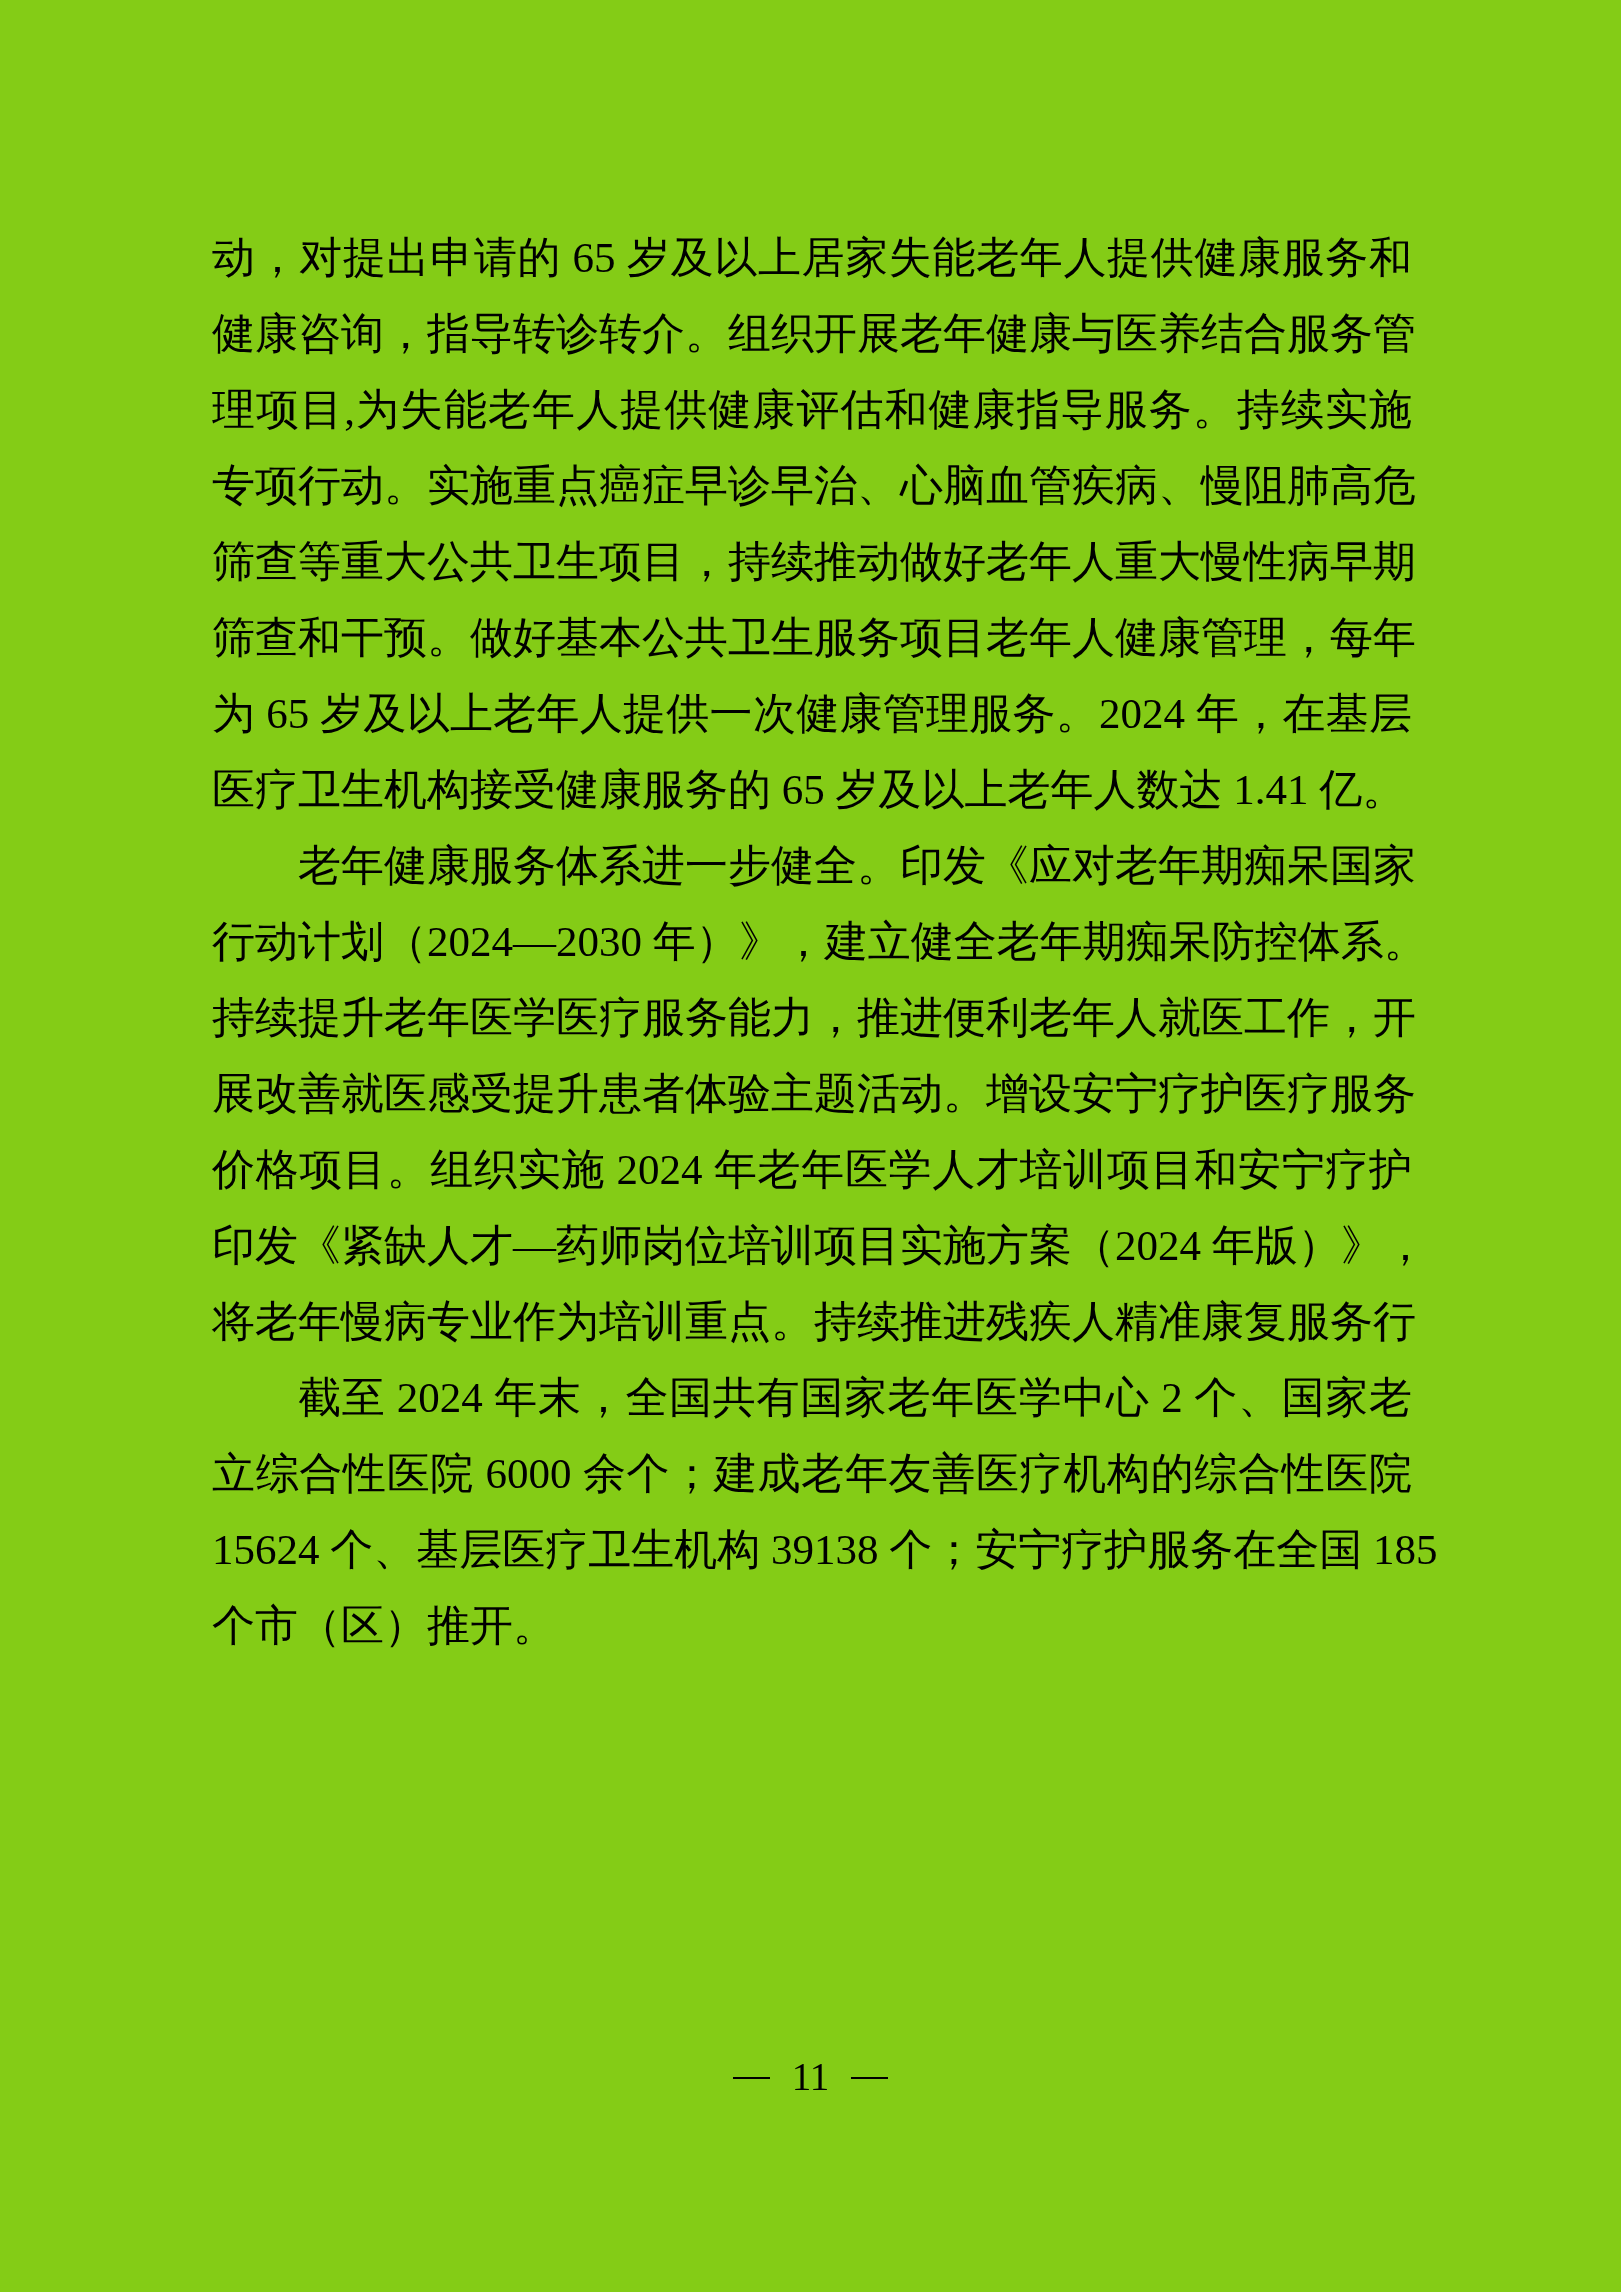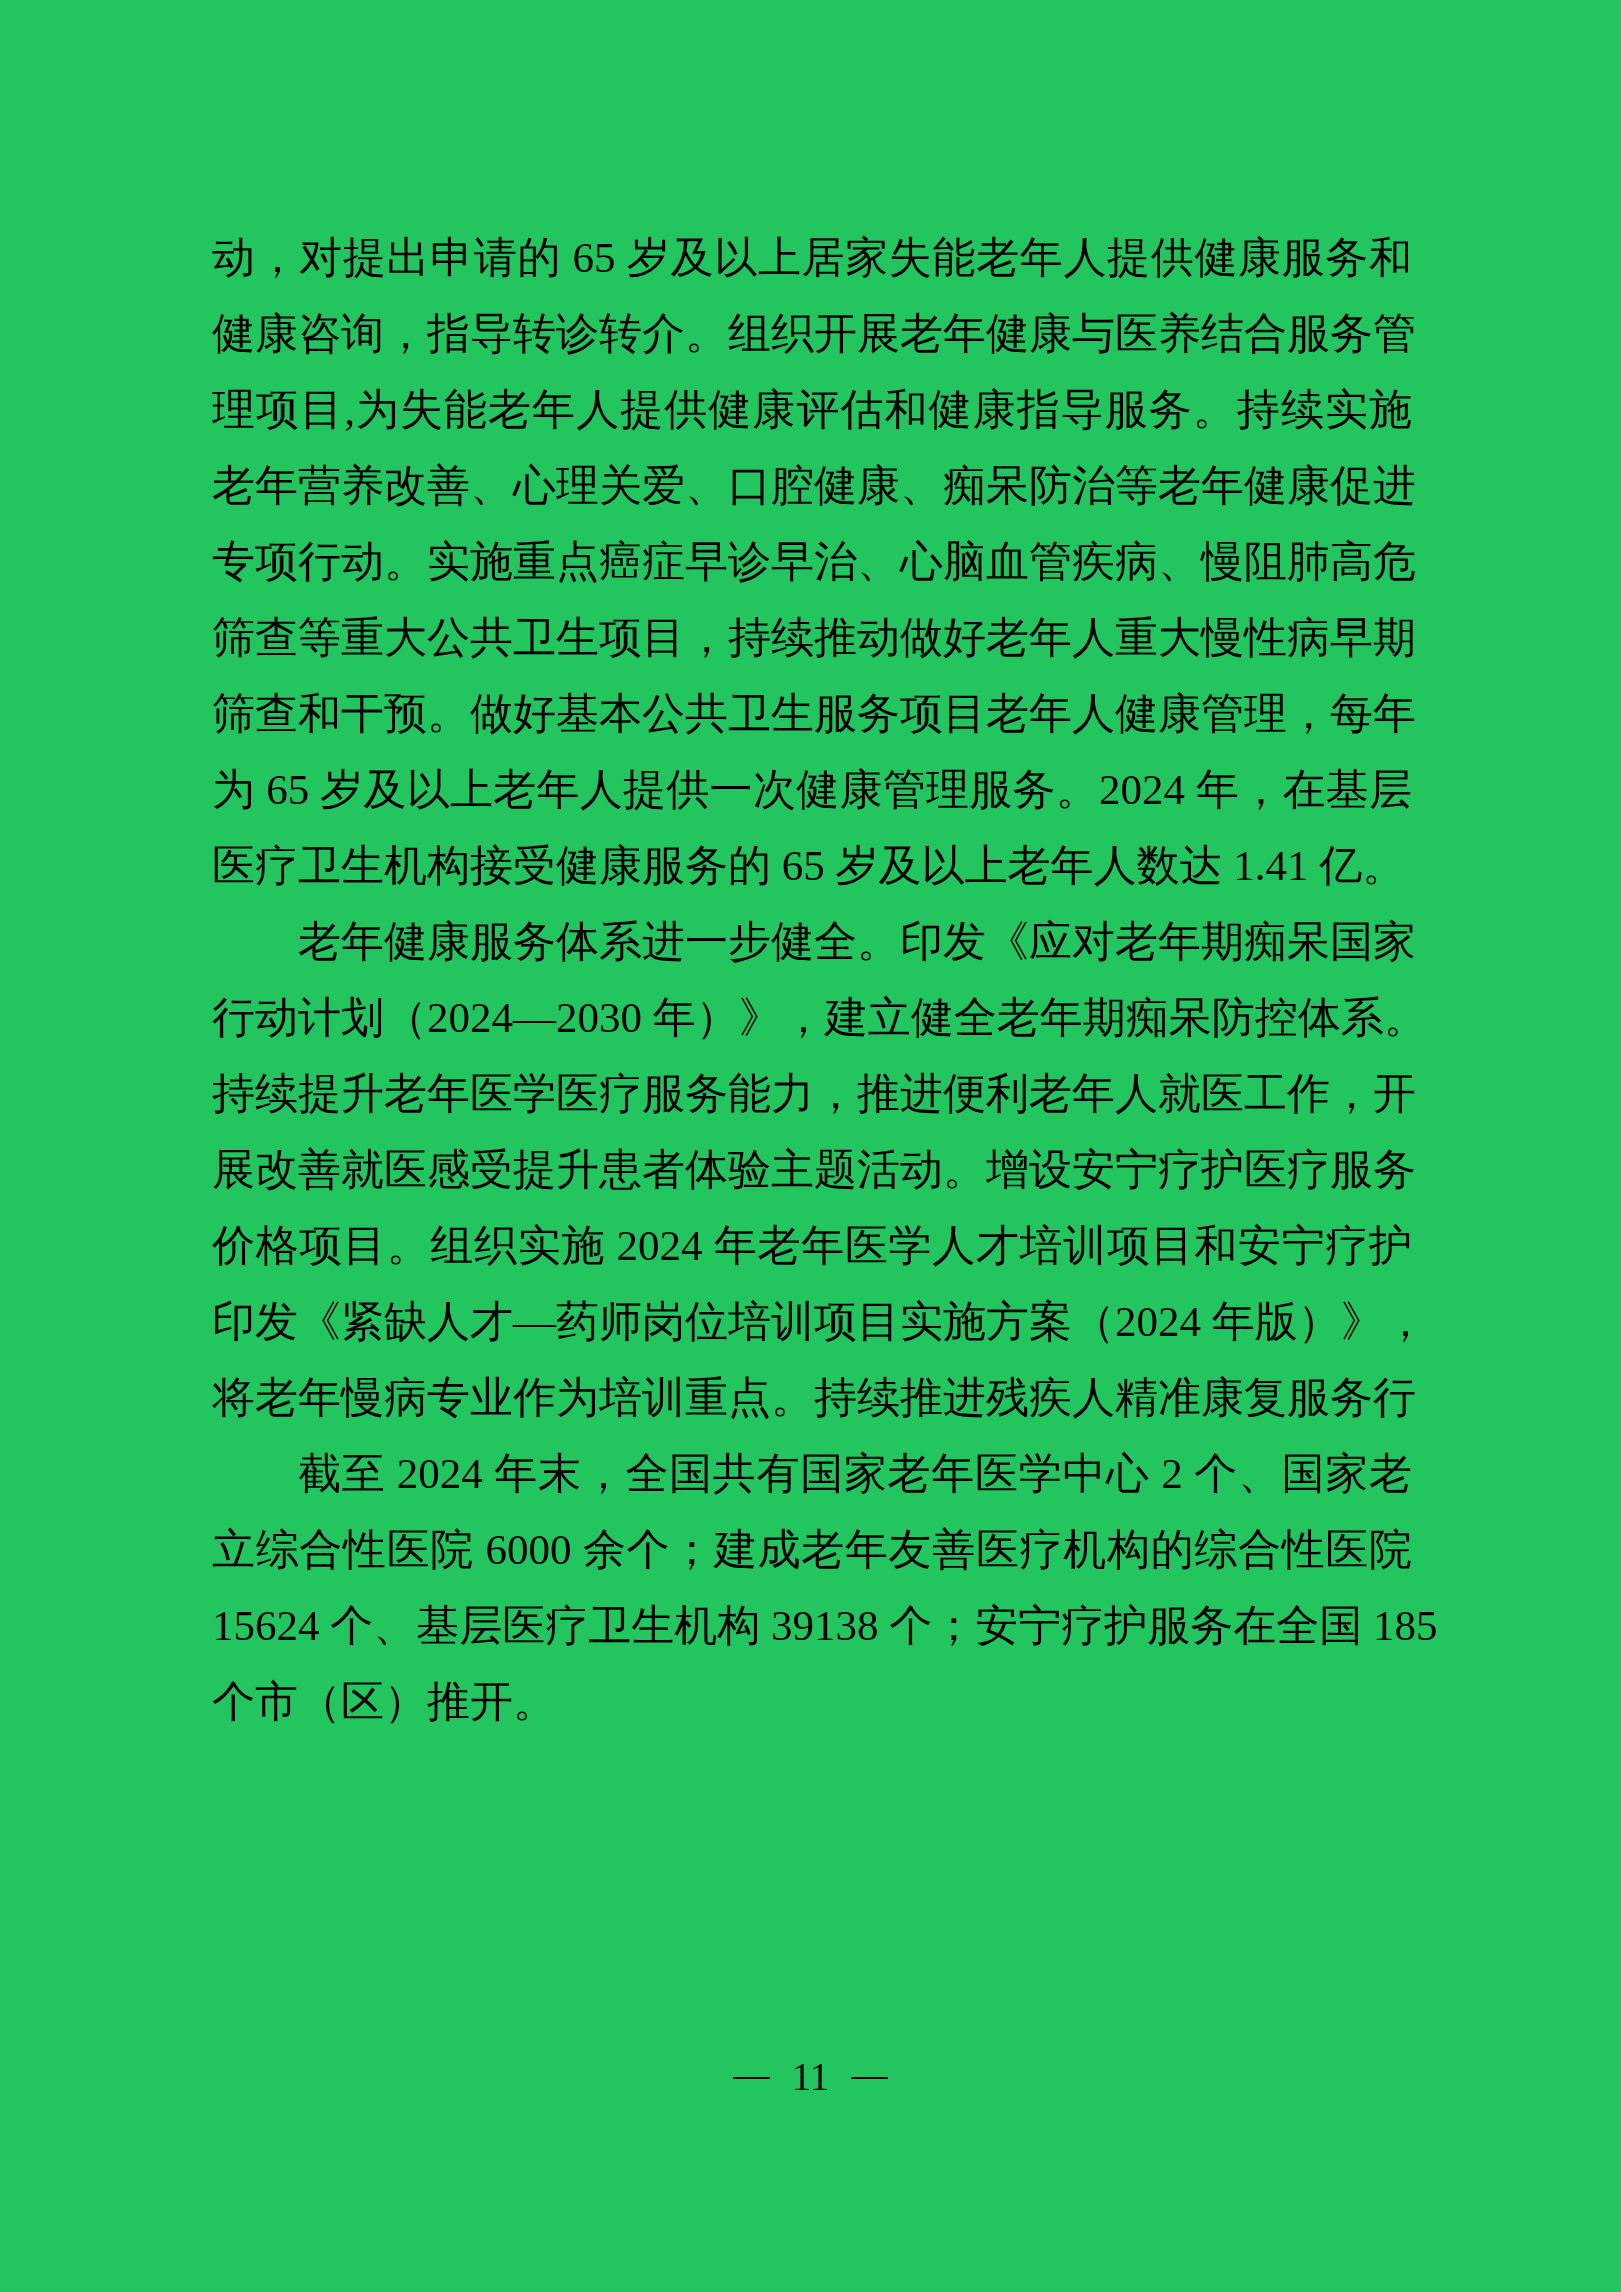--- a/index.html
+++ b/index.html
@@ -14,21 +14,21 @@
       overflow: hidden;
       font-family: "Liberation Serif", "DejaVu Serif", serif;
       color: #000000;
     }
     .page {
       position: absolute;
       left: 0;
       top: 0;
       width: 1621px;
       height: 2293px;
-      background: #22c55e;
+      background: #84cc16;
     }
     .body-text {
       position: absolute;
       left: 212px;
       top: 220px;
       width: 1200px;
     }
     .line {
       display: block;
       height: 76px;
@@ -71,21 +71,20 @@
 </head>
 <body>
 
 <div class="page">
   <div class="body-text">
 
     <div class="paragraph">
       <span class="line">动，对提出申请的 65 岁及以上居家失能老年人提供健康服务和</span>
       <span class="line">健康咨询，指导转诊转介。组织开展老年健康与医养结合服务管</span>
       <span class="line">理项目,为失能老年人提供健康评估和健康指导服务。持续实施</span>
-      <span class="line">老年营养改善、心理关爱、口腔健康、痴呆防治等老年健康促进</span>
       <span class="line">专项行动。实施重点癌症早诊早治、心脑血管疾病、慢阻肺高危</span>
       <span class="line">筛查等重大公共卫生项目，持续推动做好老年人重大慢性病早期</span>
       <span class="line">筛查和干预。做好基本公共卫生服务项目老年人健康管理，每年</span>
       <span class="line">为 65 岁及以上老年人提供一次健康管理服务。2024 年，在基层</span>
       <span class="line last">医疗卫生机构接受健康服务的 65 岁及以上老年人数达 1.41 亿。</span>
     </div>
 
     <div class="paragraph">
       <span class="line indent">老年健康服务体系进一步健全。印发《应对老年期痴呆国家</span>
       <span class="line">行动计划（2024—2030 年）》，建立健全老年期痴呆防控体系。</span>

